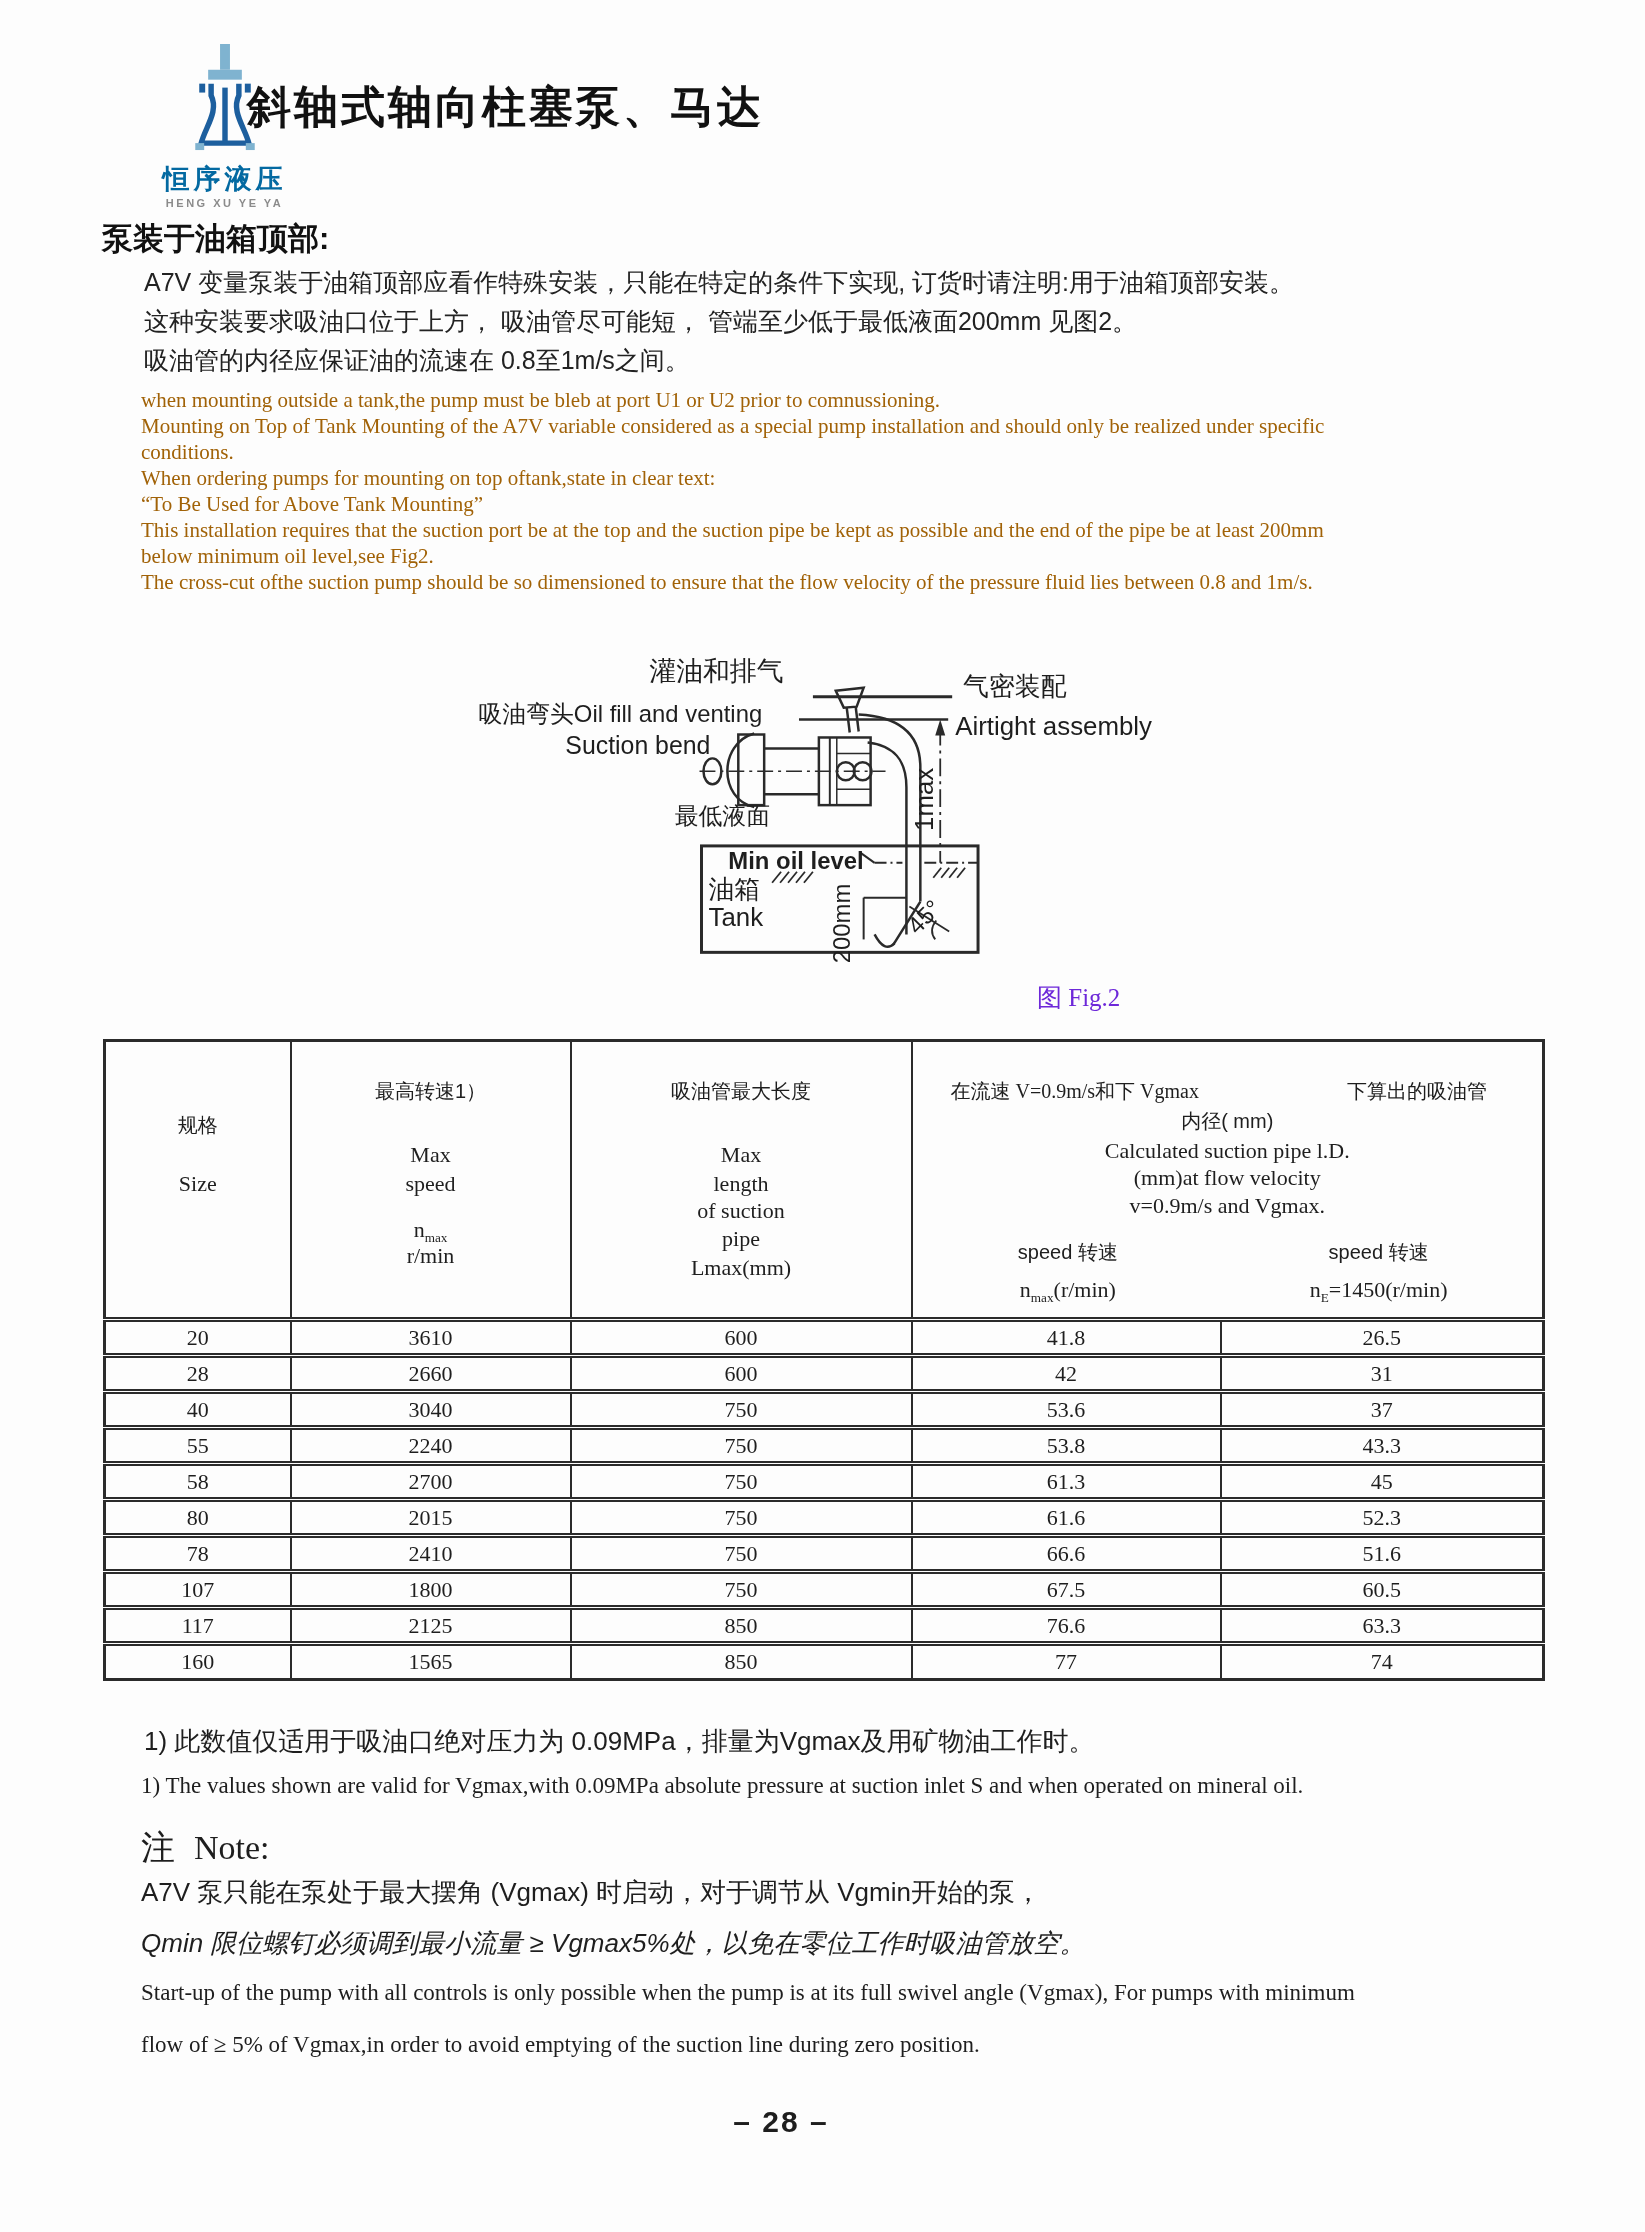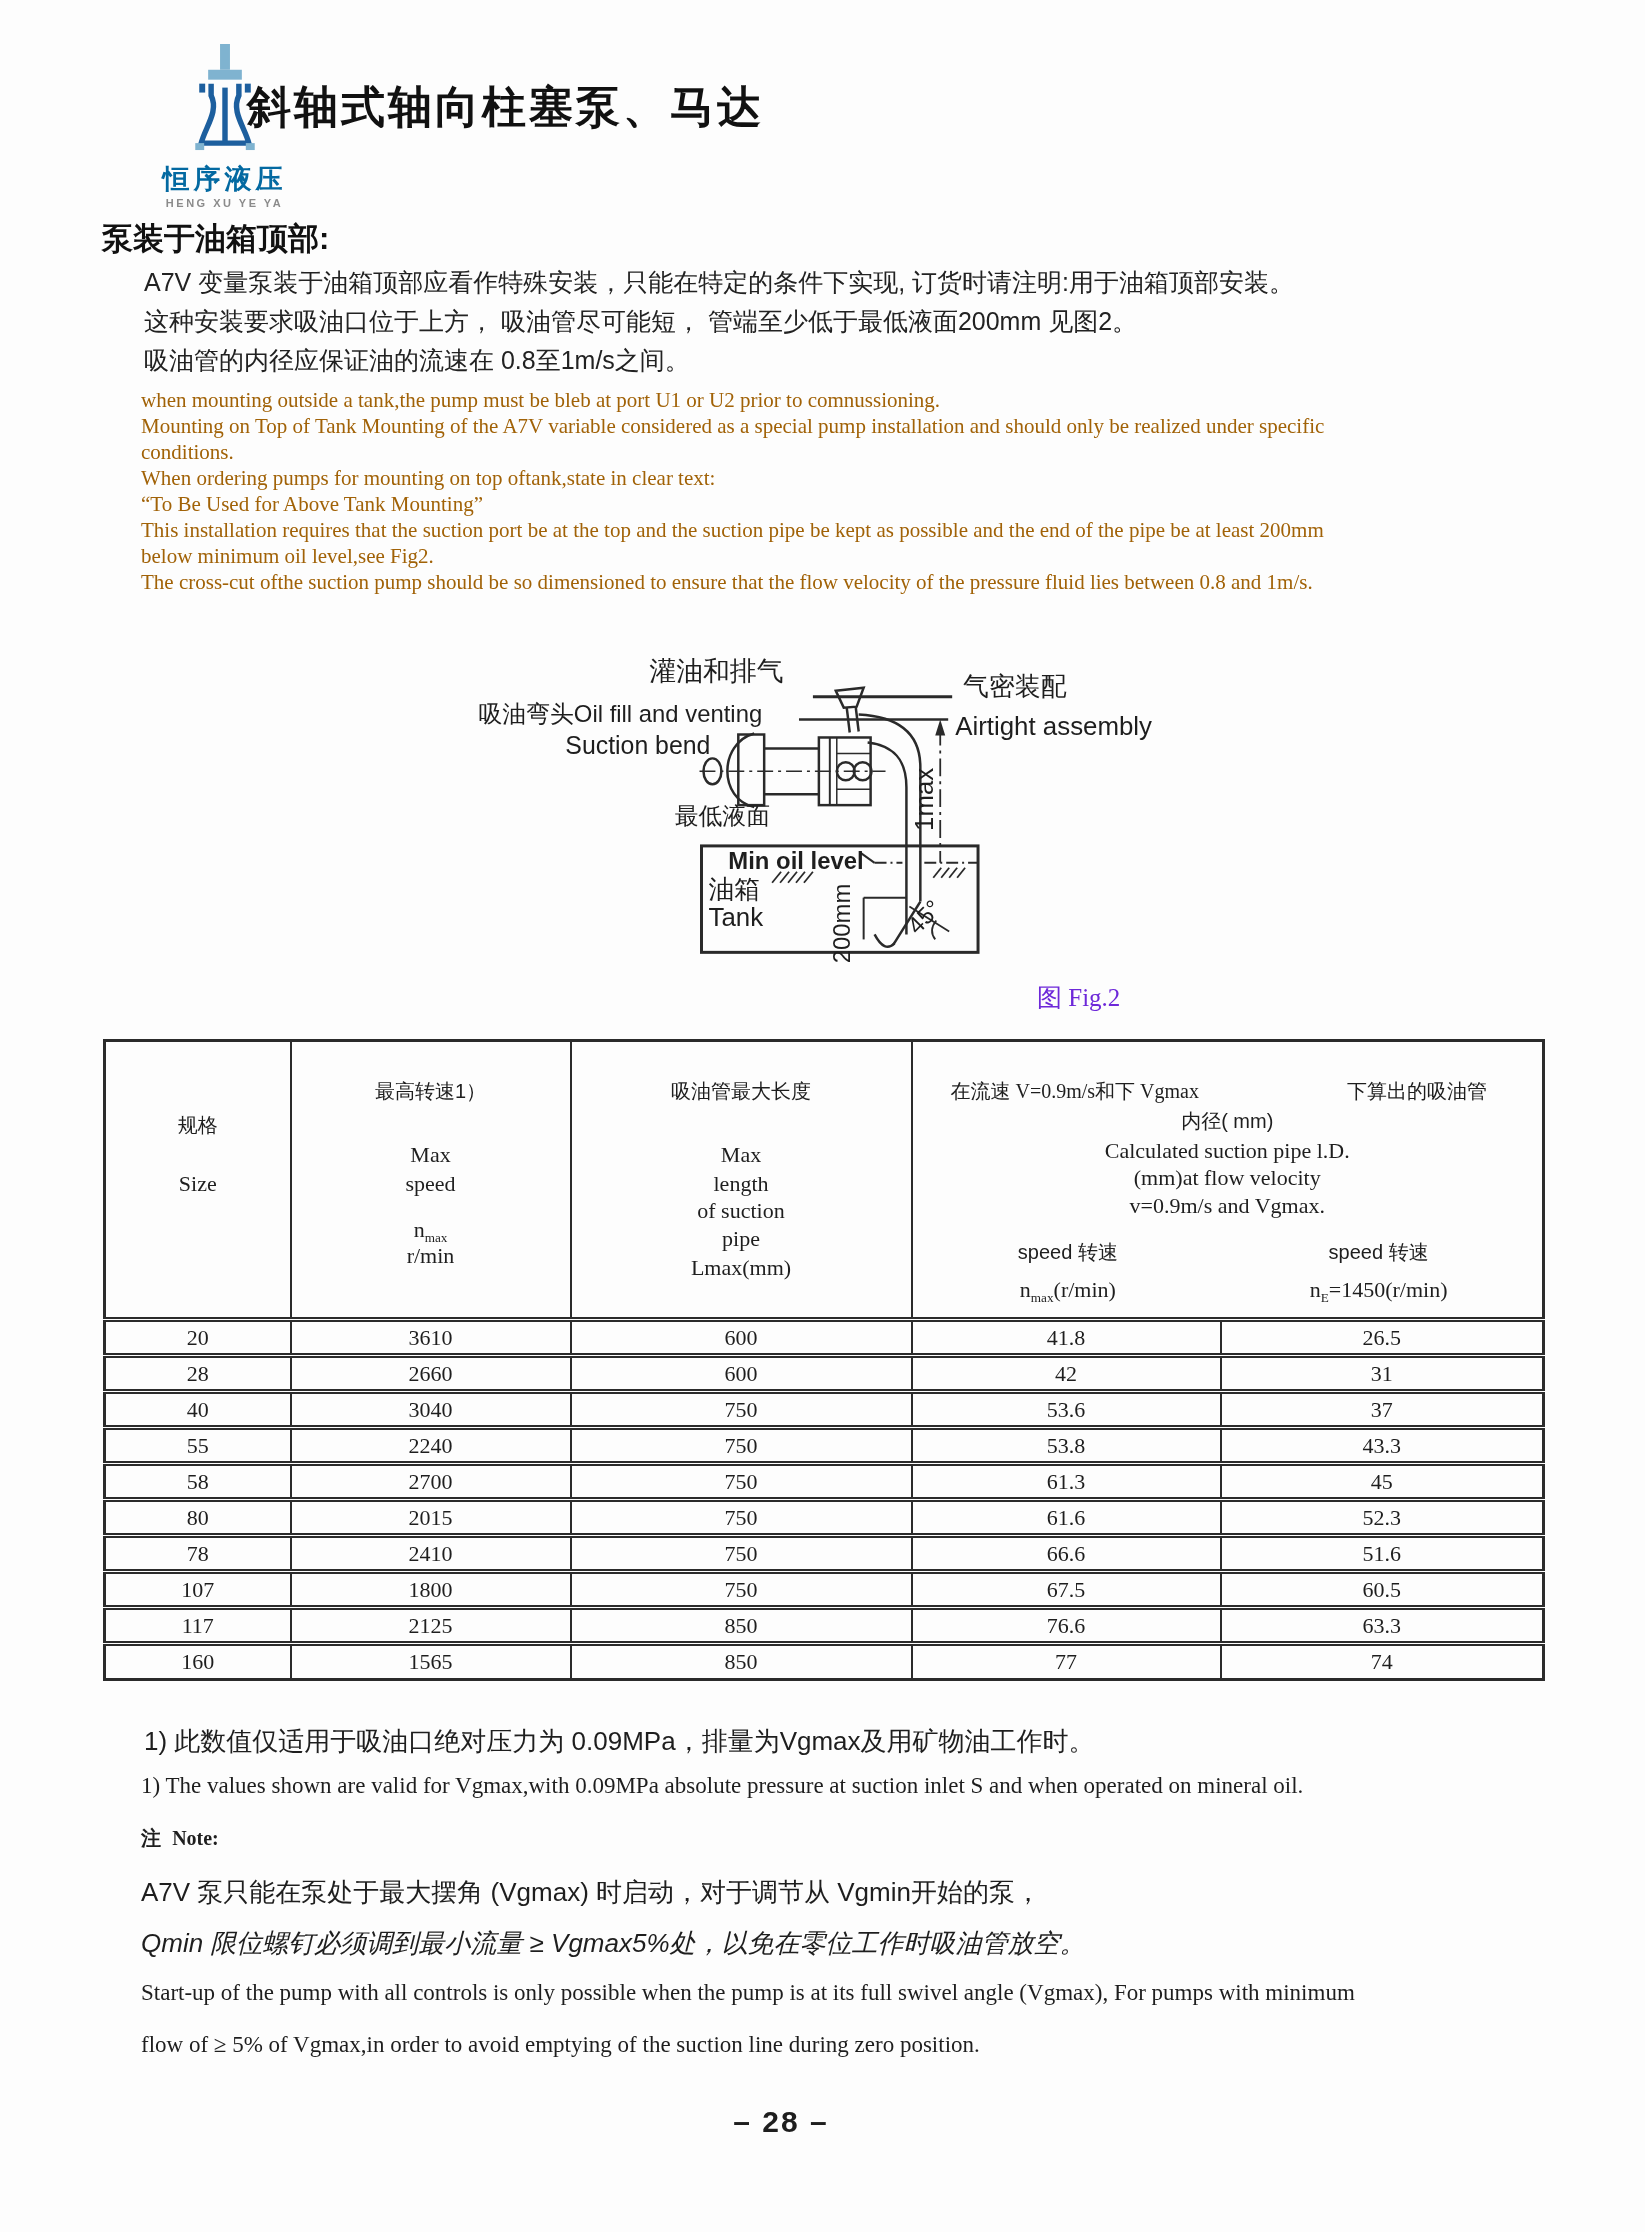--- a/index.html
+++ b/index.html
@@ -37,21 +37,21 @@
   .sub-cols { position:absolute; left:0; right:8px; top:191px; height:88px; display:flex; }
   .sub-col  { flex:1; position:relative; }
   .spec-table tbody td { height:36px; text-align:center; font-family:"Liberation Serif", serif;
                          font-size:22px; border-top:5px double #2b2b2b; }
   .spec-table tbody tr:last-child td { border-bottom:3px solid #2b2b2b; }
   .spec-table thead th { border-bottom:5px double #2b2b2b; }
   .spec-table { border:3px solid #2b2b2b; }
 
   .fn-zh  { left:144px; top:1724px; font-size:26px; }
   .fn-en  { left:141px; top:1773px; font-size:23px; }
-  .note-label { left:141px; top:1825px; font-size:20px;font-weight:bold; }
+  .note-label { left:141px; top:1825px; font-size:34px; }
   .note-zh1 { left:141px; top:1875px; font-size:26px; }
   .note-zh2 { left:141px; top:1926px; font-size:26px;font-style:italic; }
   .note-en1 { left:141px; top:1980px; font-size:23px; }
   .note-en2 { left:141px; top:2032px; font-size:23px; }
   .page-num { left:557px; top:2105px; width:448px; text-align:center;
               font-size:30px; font-weight:bold; letter-spacing:2px; }
 
   svg text { fill:#1e1e1e; }
 </style>
 </head>

